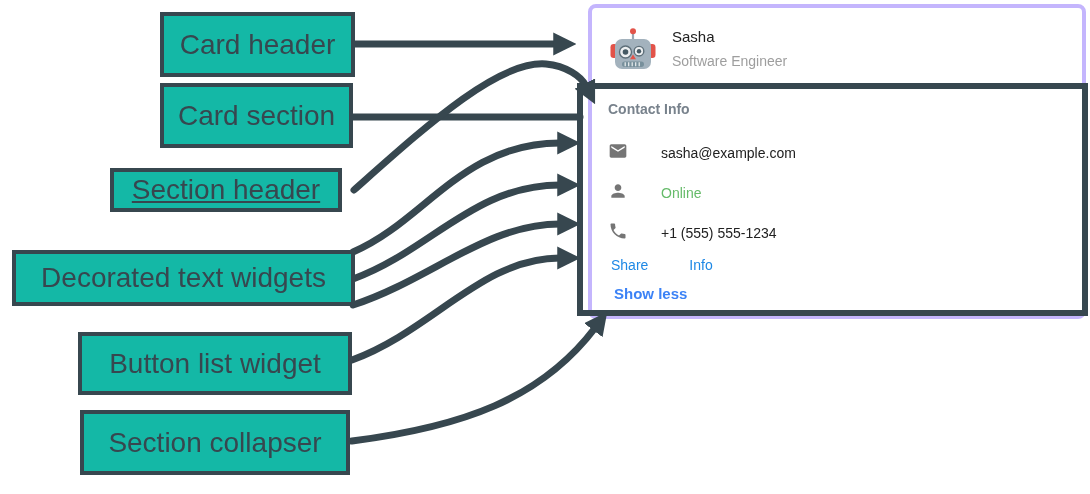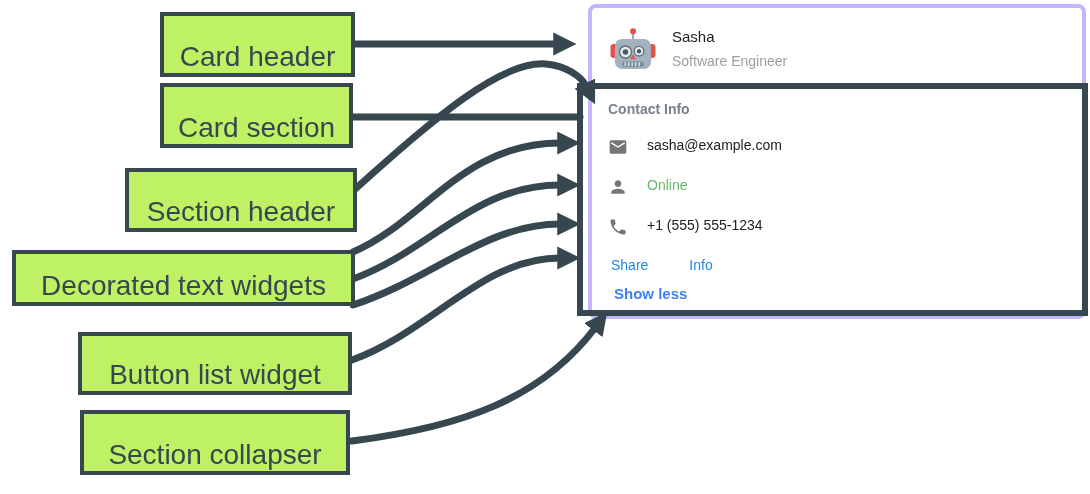--- a/index.html
+++ b/index.html
@@ -10,48 +10,48 @@
   
   .card{
     position:absolute;left:588px;top:4px;width:498px;height:315px;
     background:#ffffff;border:4px solid #c4b5fd;border-radius:8px;
     box-sizing:border-box;z-index:1;
   }
   .avatar{position:absolute;left:17px;top:17px;width:48px;height:48px;display:block;}
   .card-name{position:absolute;left:80px;top:20px;font-size:15px;font-weight:500;color:#212121;}
   .card-role{position:absolute;left:80px;top:45px;font-size:14px;color:#9e9e9e;}
   .section-title{position:absolute;left:16px;top:93px;font-size:14px;font-weight:700;color:#78828c;}
-  .row{position:absolute;left:16px;display:flex;align-items:flex-start;height:24px;}
+  .row{position:absolute;left:16px;display:flex;align-items:flex-end;height:24px;gap:14px;}
   .row .ricon{width:20px;height:20px;flex:0 0 20px;margin-right:19px;display:block;}
   .row .rtext{font-size:14px;color:#212121;}
   .row .rtext.green{color:#66bb6a;}
   .row-email{top:129px;}
   .row-online{top:169px;}
   .row-phone{top:209px;}
   .btn-row{position:absolute;left:19px;top:249px;display:flex;}
   .link-btn{font-size:14px;font-weight:500;color:#1e88e5;cursor:pointer;}
   .btn-row .link-btn + .link-btn{margin-left:41px;}
   .show-less{position:absolute;left:22px;top:277px;font-size:15px;font-weight:700;color:#3b82f6;cursor:pointer;}
   
   .section-outline{
     position:absolute;left:577px;top:83px;width:511px;height:233px;
     border:6px solid #37474f;box-sizing:border-box;background:transparent;
     z-index:2;pointer-events:none;
   }
   
   .arrows{position:absolute;left:0;top:0;width:1090px;height:494px;z-index:3;pointer-events:none;}
   
   .label{
-    position:absolute;border:4px solid #37474f;background:#bef264;
-    display:flex;align-items:flex-end;justify-content:center;
+    position:absolute;border:4px solid #37474f;background:#14b8a6;
+    display:flex;align-items:center;justify-content:center;
     font-size:28px;color:#37474f;box-sizing:border-box;z-index:4;white-space:nowrap;
   }
   .lbl-card-header{left:160px;top:12px;width:195px;height:65px;}
   .lbl-card-section{left:160px;top:83px;width:193px;height:65px;}
-  .lbl-section-header{left:125px;top:168px;width:232px;height:64px;}
+  .lbl-section-header{left:110px;top:168px;width:232px;height:44px;text-decoration:underline;}
   .lbl-decorated{left:12px;top:250px;width:343px;height:56px;}
   .lbl-button-list{left:78px;top:332px;width:274px;height:63px;}
   .lbl-collapser{left:80px;top:410px;width:270px;height:65px;}
 </style>
 </head>
 <body>
 
 <div class="canvas">
 
   <div class="card">

